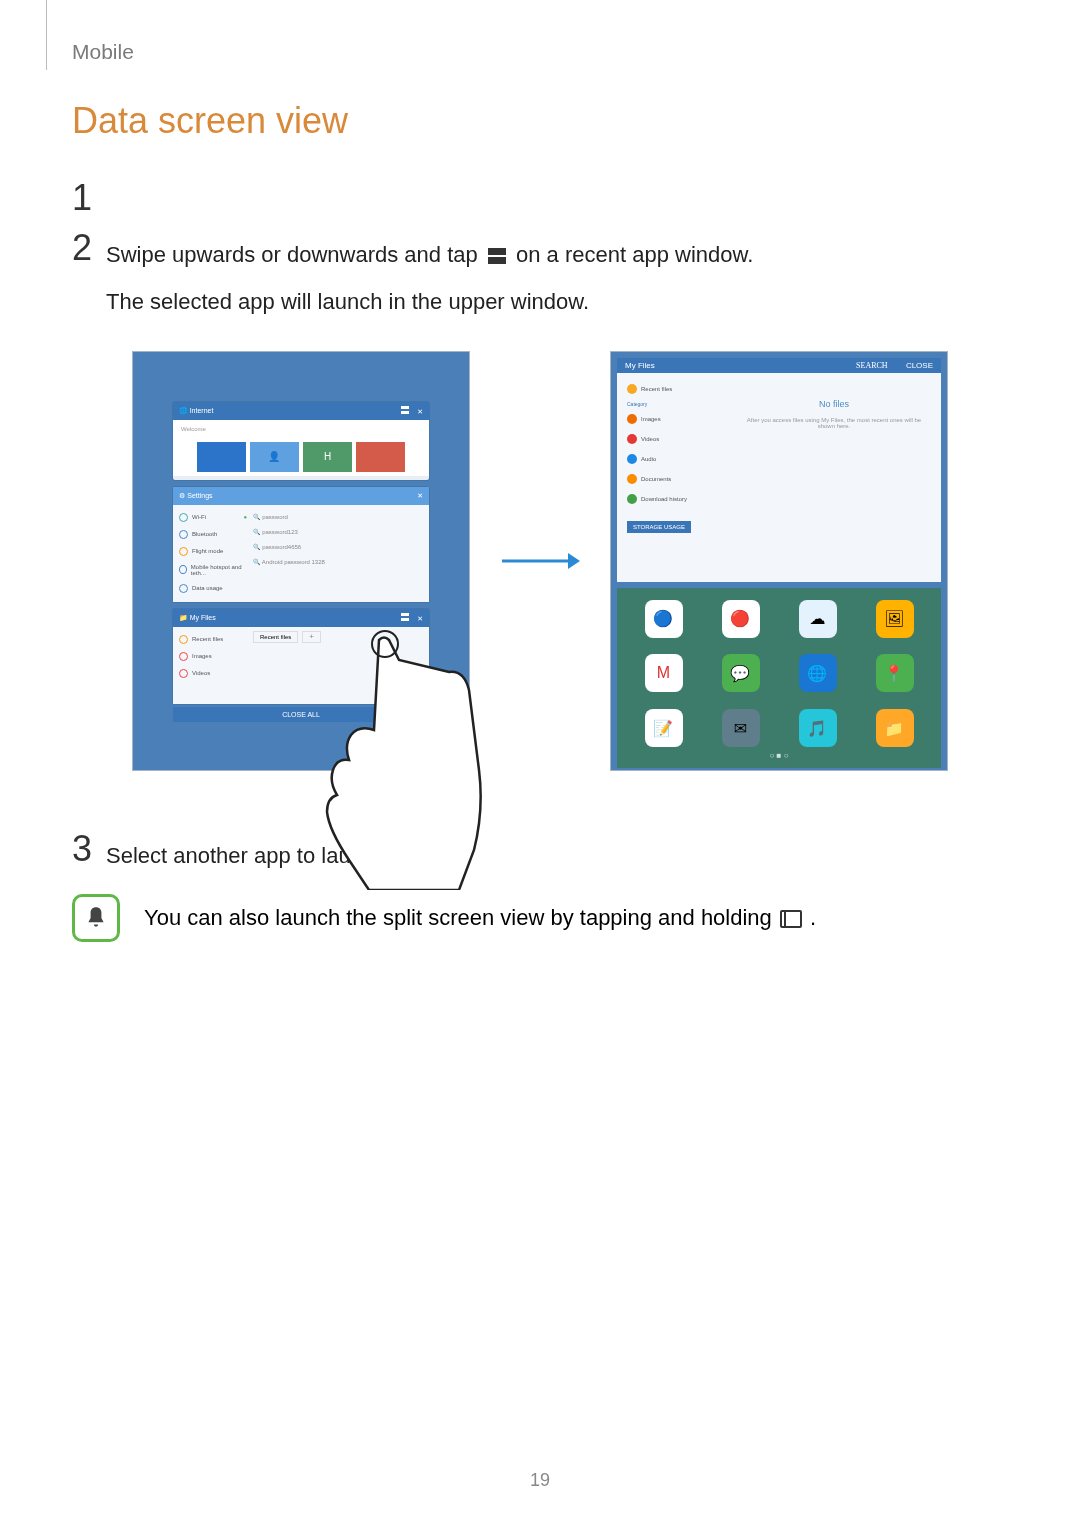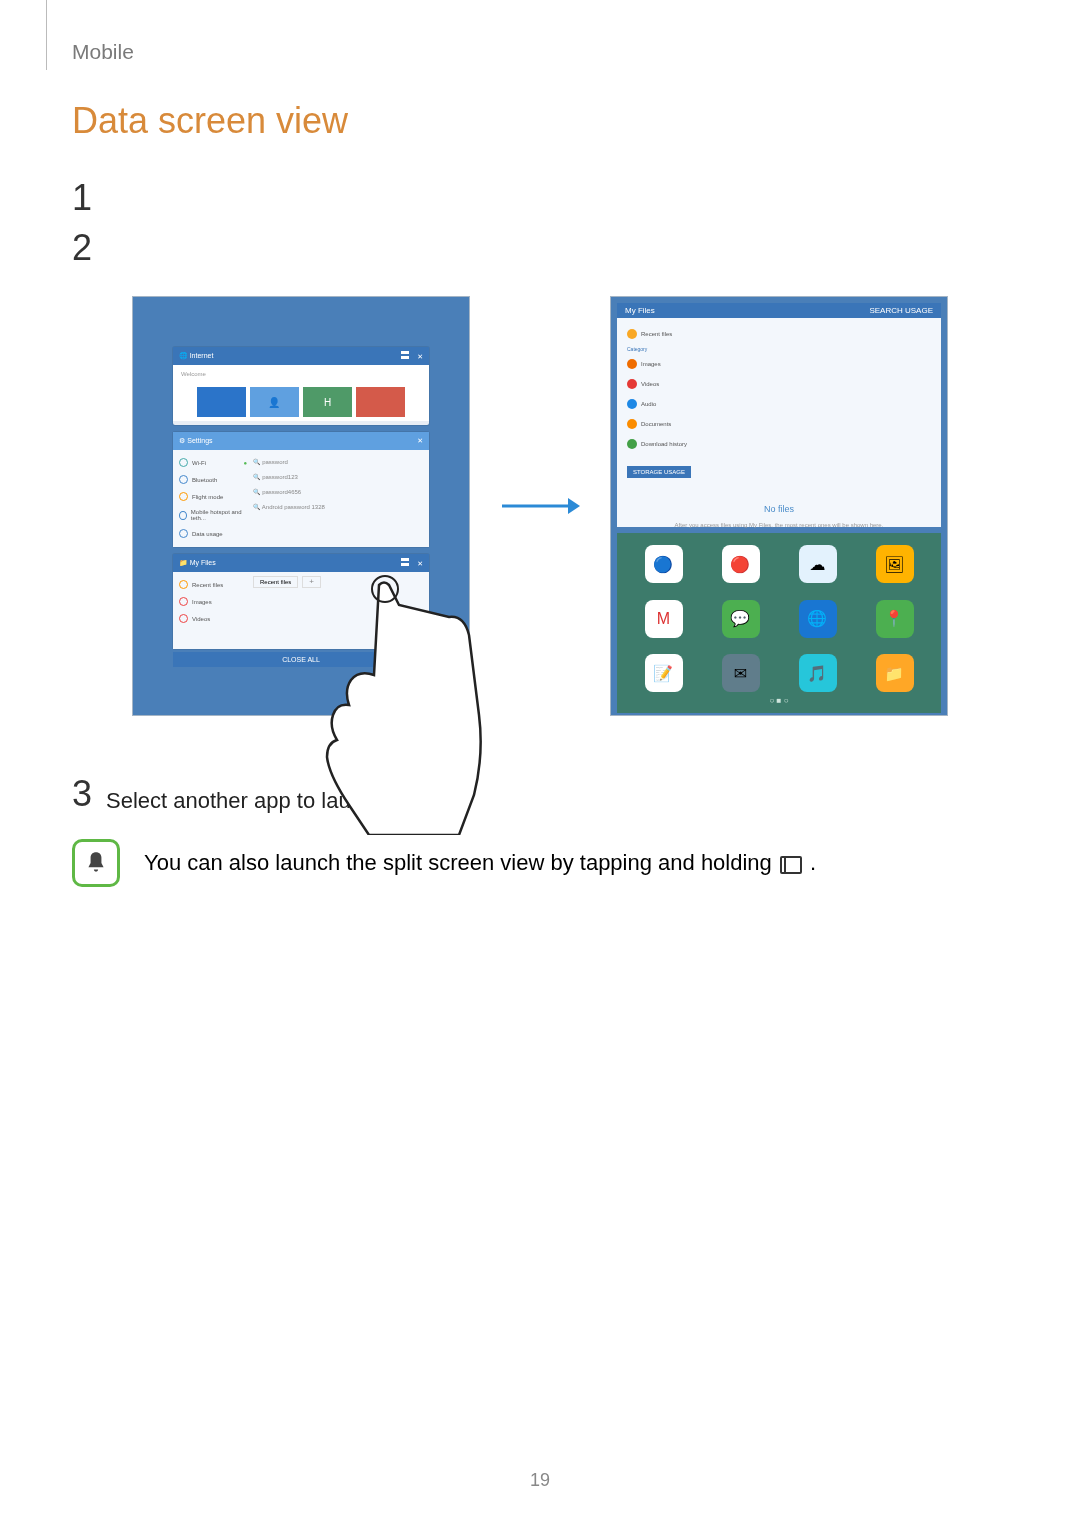--- a/index.html
+++ b/index.html
@@ -145,21 +145,21 @@
       height: 224px;
       margin: 6px;
       position:relative;
     }
     .top-app .tb-myfiles {
       font-size:8px;
       display:flex; justify-content:space-between;
       padding: 3px 8px;
       color:#fff;
     }
-    .top-app-body { padding: 6px; display:flex; height: calc(100% - 18px); flex-direction: column;}
+    .top-app-body { padding: 6px; display:flex; height: calc(100% - 18px);}
     .bottom-apps {
       height: 180px;
       background:#3d7b6b;
       margin: 0 6px 6px 6px;
       display: grid;
       grid-template-columns: repeat(4, 1fr);
       grid-template-rows: repeat(3, 1fr);
       gap: 8px;
       padding: 12px;
       align-items: start;
@@ -180,20 +180,32 @@
 
 <div class="content">
   <h2 class="h2">Data screen view</h2>
 
   <div class="step">
     <div class="step-num">1</div>
   </div>
 
   <div class="step">
     <div class="step-num">2</div>
+    <div class="step-body">
+      <span>Swipe upwards or downwards and tap </span>
+      <span class="inline-icon">
+        <svg viewBox="0 0 22 18">
+            <rect x="2" y="1" width="18" height="7" fill="#333"></rect>
+            <rect x="2" y="10" width="18" height="7" fill="#333"></rect>
+          </svg>
+      </span>
+      <span> on a recent app window.</span>
+      <div style="height: 10px;"></div>
+      <div>The selected app will launch in the upper window.</div>
+    </div>
   </div>
 
   <div class="figure-row">
 
     <div style="position:relative;">
       <div class="screenshot">
         <div class="device">
 
           <div class="app-card" style="top:40px; height:78px;">
             <div class="app-titlebar tb-internet">
@@ -309,22 +321,22 @@
           <line x1="2" y1="15" x2="68" y2="15" stroke="#2b8ad6" stroke-width="3"></line>
           <polygon points="68,7 80,15 68,23" fill="#2b8ad6"></polygon>
         </svg>
     </div>
 
     <div class="screenshot" style="overflow:hidden;">
       <div class="top-app">
         <div class="tb-myfiles">
           <span>My Files</span>
           <span>
-            <span style="margin-right:0;">SEARCH</span>
-            <span>USAGE</span>
+            <span style="margin-right:16px;font-family:Liberation Serif, serif;">SEARCH</span>
+            <span>CLOSE</span>
           </span>
         </div>
         <div class="top-app-body">
           <div style="width:110px;">
             <div class="mini-list-item">
                 <span class="mini-icon" style="background:#f9a825;"></span>
                 <span>Recent files</span>
               </div>
             <div style="font-size:5px;color:#3a75b8;padding:2px 4px;">Category</div>
             <div class="mini-list-item">

